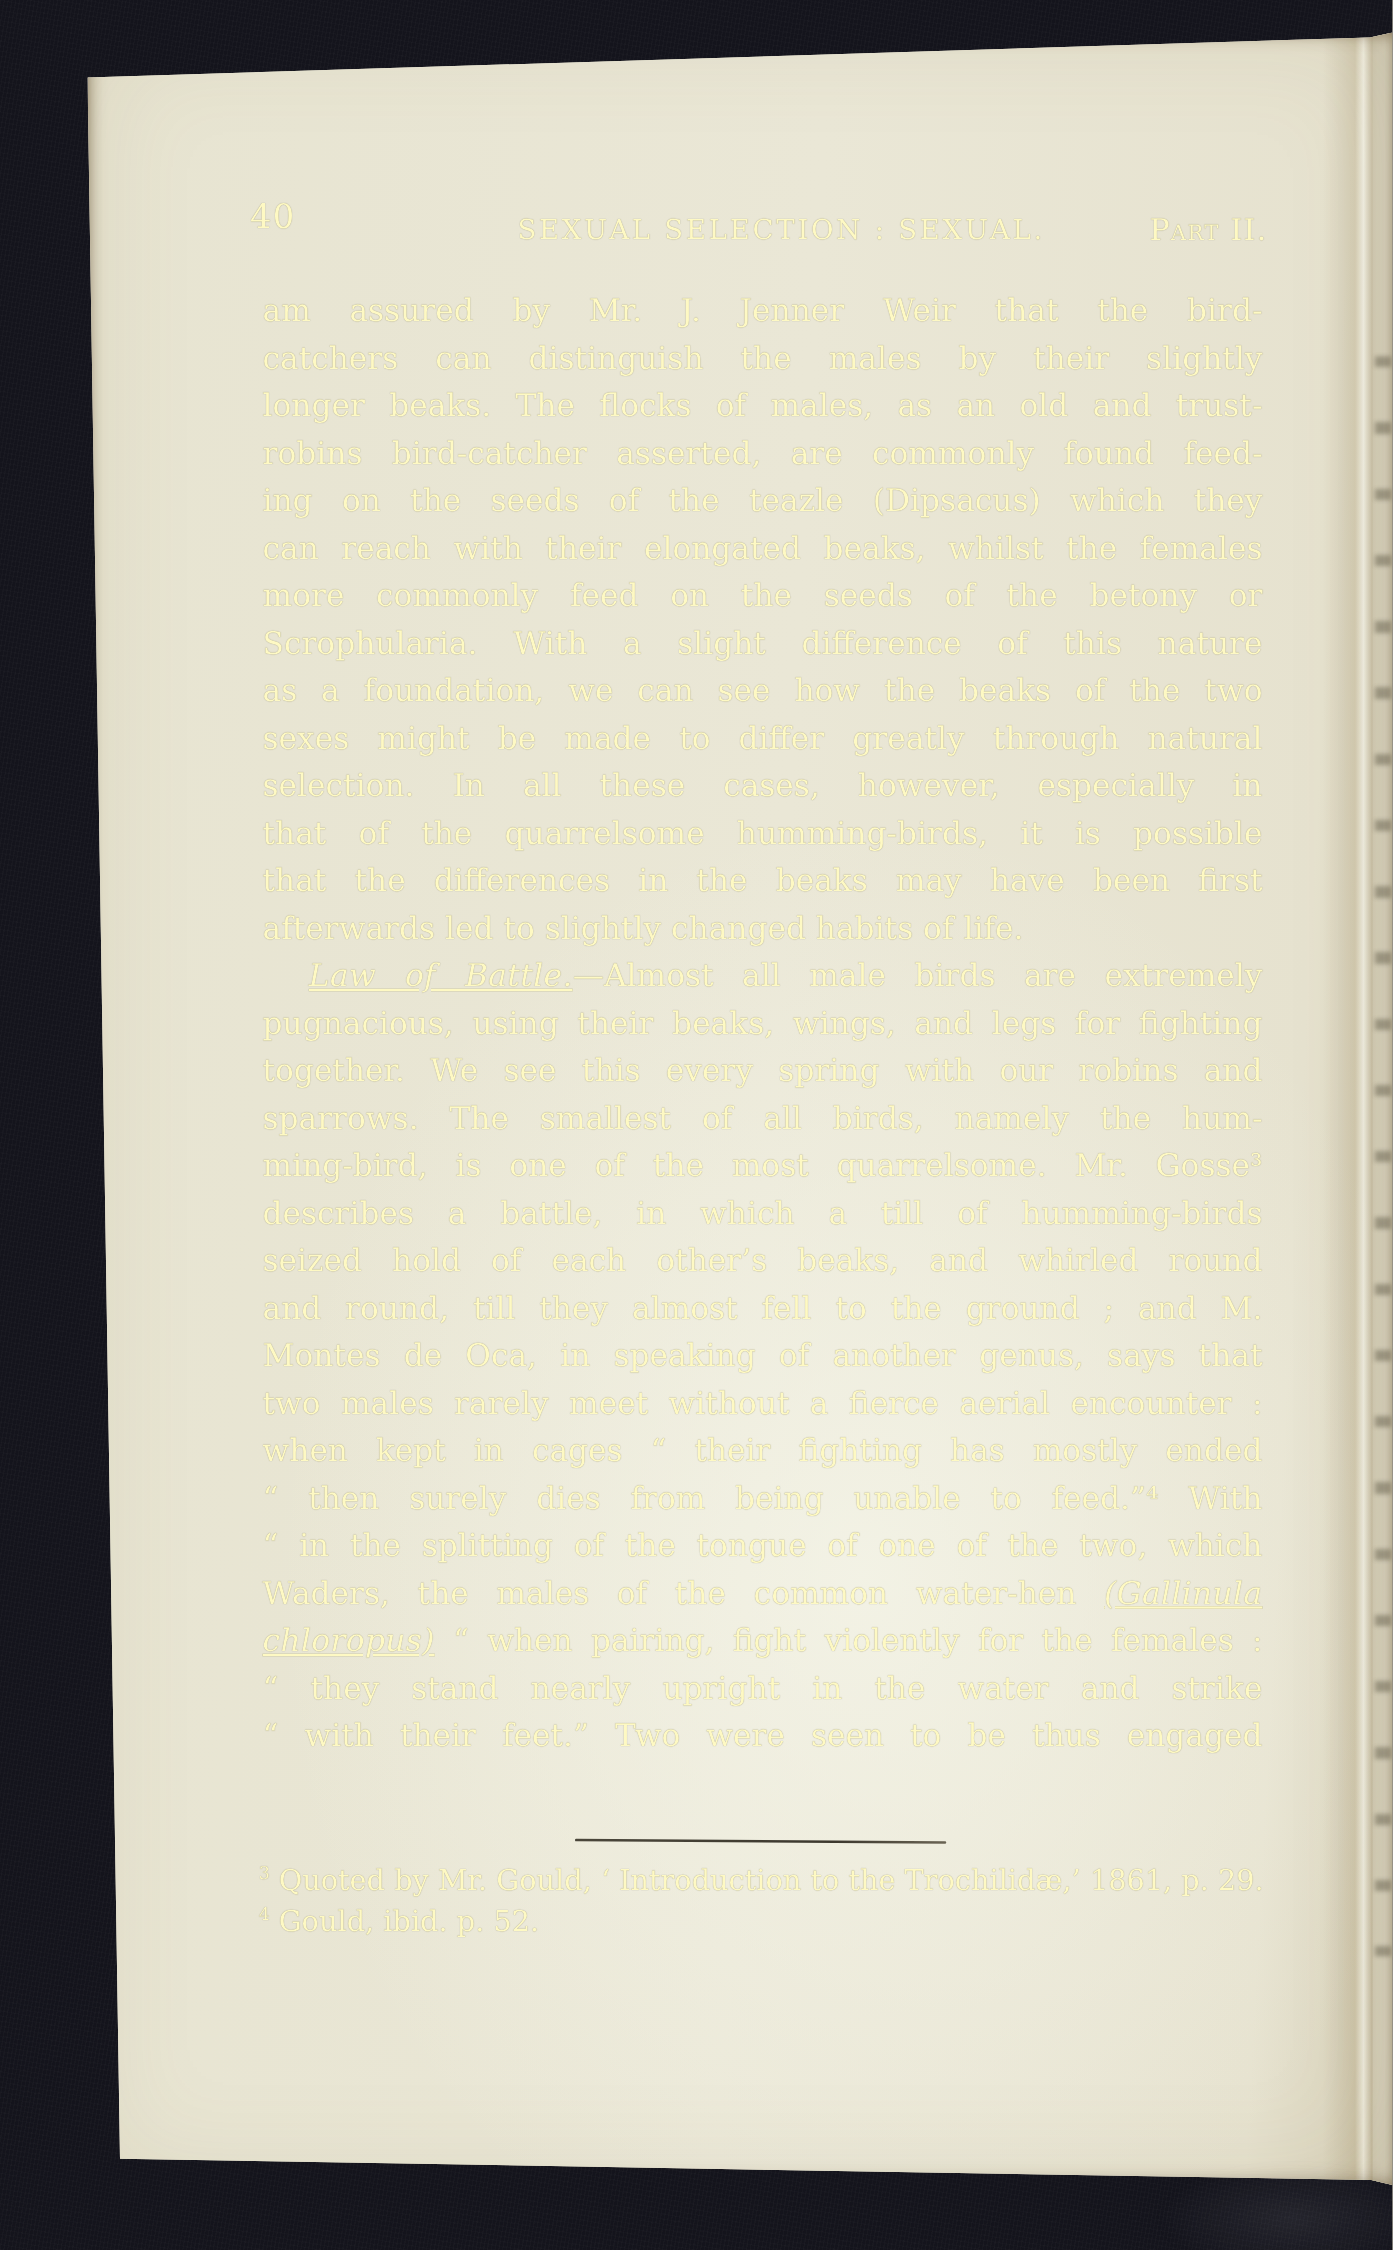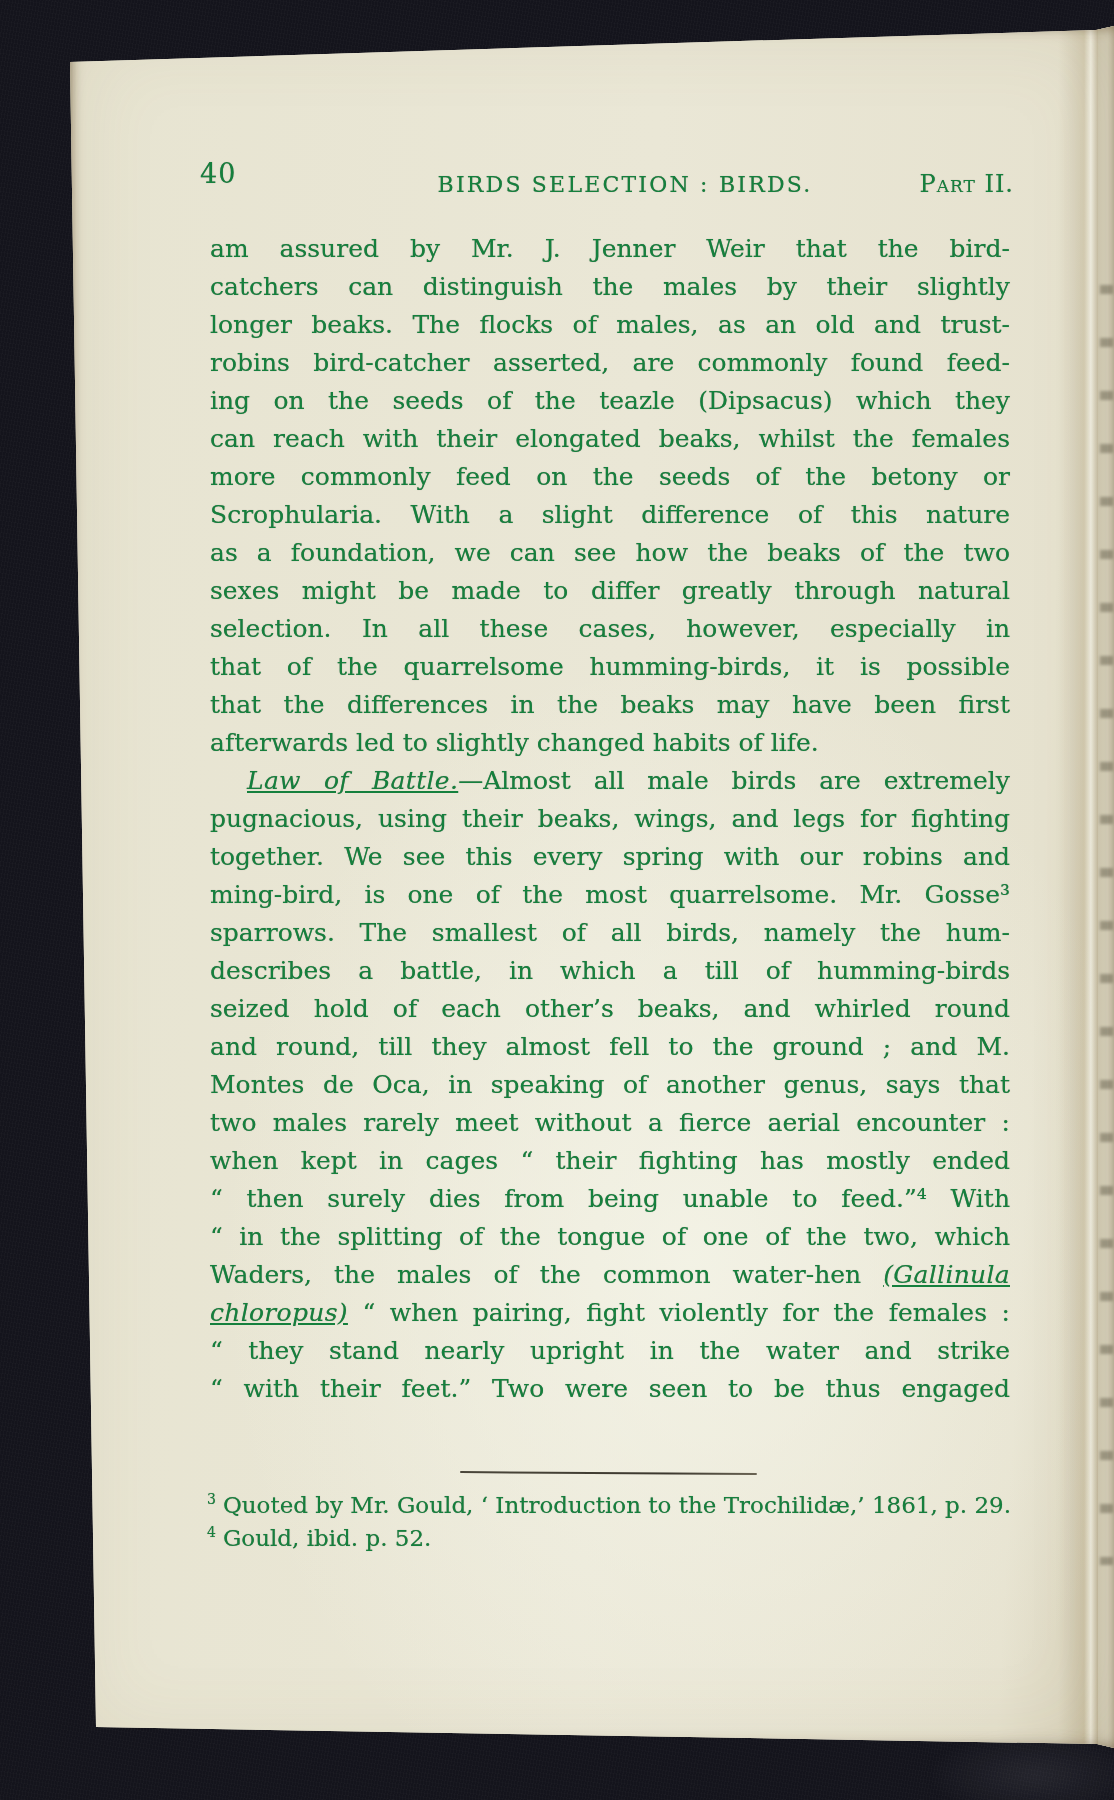--- a/index.html
+++ b/index.html
@@ -58,21 +58,21 @@
   }
   .corner-glow {
     position: absolute; right: -30px; bottom: -20px; width: 220px; height: 90px;
     background: radial-gradient(ellipse closest-side, rgba(190,190,200,0.10), rgba(190,190,200,0));
     filter: blur(4px);
   }
 
   
   .content {
     position: absolute; inset: 0;
-    color: #15803d;
+    color: #fef9c3;
     text-shadow: 0 0 0.7px rgba(53,50,43,0.55);
     border-radius: 29px;
   }
   .pagenum {
     position: absolute; left: 200px; top: 158px;
     font-size: 27px; letter-spacing: 1px;
   }
   .running-title {
     position: absolute; left: 625px; top: 172px; transform: translateX(-50%);
     font-size: 22px; letter-spacing: 2.2px; white-space: nowrap;
@@ -115,43 +115,43 @@
     <div class="next-strip">
       <div class="bleed"></div>
     </div>
     <div class="page-shade"></div>
   </div>
 
   <div class="corner-glow"></div>
 
   <div class="content">
     <div class="pagenum">40</div>
-    <div class="running-title">BIRDS SELECTION : BIRDS.</div>
+    <div class="running-title">SEXUAL SELECTION : SEXUAL.</div>
     <div class="part-label">Part II.</div>
 
     <div class="textblock">
         <div class="line">am assured by Mr. J. Jenner Weir that the bird-</div>
         <div class="line">catchers can distinguish the males by their slightly</div>
         <div class="line">longer beaks. The flocks of males, as an old and trust-</div>
         <div class="line">robins bird-catcher asserted, are commonly found feed-</div>
         <div class="line">ing on the seeds of the teazle (Dipsacus) which they</div>
         <div class="line">can reach with their elongated beaks, whilst the females</div>
         <div class="line">more commonly feed on the seeds of the betony or</div>
         <div class="line">Scrophularia. With a slight difference of this nature</div>
         <div class="line">as a foundation, we can see how the beaks of the two</div>
         <div class="line">sexes might be made to differ greatly through natural</div>
         <div class="line">selection. In all these cases, however, especially in</div>
         <div class="line">that of the quarrelsome humming-birds, it is possible</div>
         <div class="line">that the differences in the beaks may have been first</div>
         <div class="line nojust">afterwards led to slightly changed habits of life.</div>
         <div class="line indent"><em>Law of Battle.</em>—Almost all male birds are extremely</div>
         <div class="line">pugnacious, using their beaks, wings, and legs for fighting</div>
         <div class="line">together. We see this every spring with our robins and</div>
+        <div class="line">sparrows. The smallest of all birds, namely the hum-</div>
         <div class="line">ming-bird, is one of the most quarrelsome. Mr. Gosse³</div>
-        <div class="line">sparrows. The smallest of all birds, namely the hum-</div>
         <div class="line">describes a battle, in which a till of humming-birds</div>
         <div class="line">seized hold of each other’s beaks, and whirled round</div>
         <div class="line">and round, till they almost fell to the ground ; and M.</div>
         <div class="line">Montes de Oca, in speaking of another genus, says that</div>
         <div class="line">two males rarely meet without a fierce aerial encounter :</div>
         <div class="line">when kept in cages “ their fighting has mostly ended</div>
         <div class="line">“ then surely dies from being unable to feed.”⁴ With</div>
         <div class="line">“ in the splitting of the tongue of one of the two, which</div>
         <div class="line">Waders, the males of the common water-hen <em>(Gallinula</em></div>
         <div class="line"><em>chloropus)</em> “ when pairing, fight violently for the females :</div>

